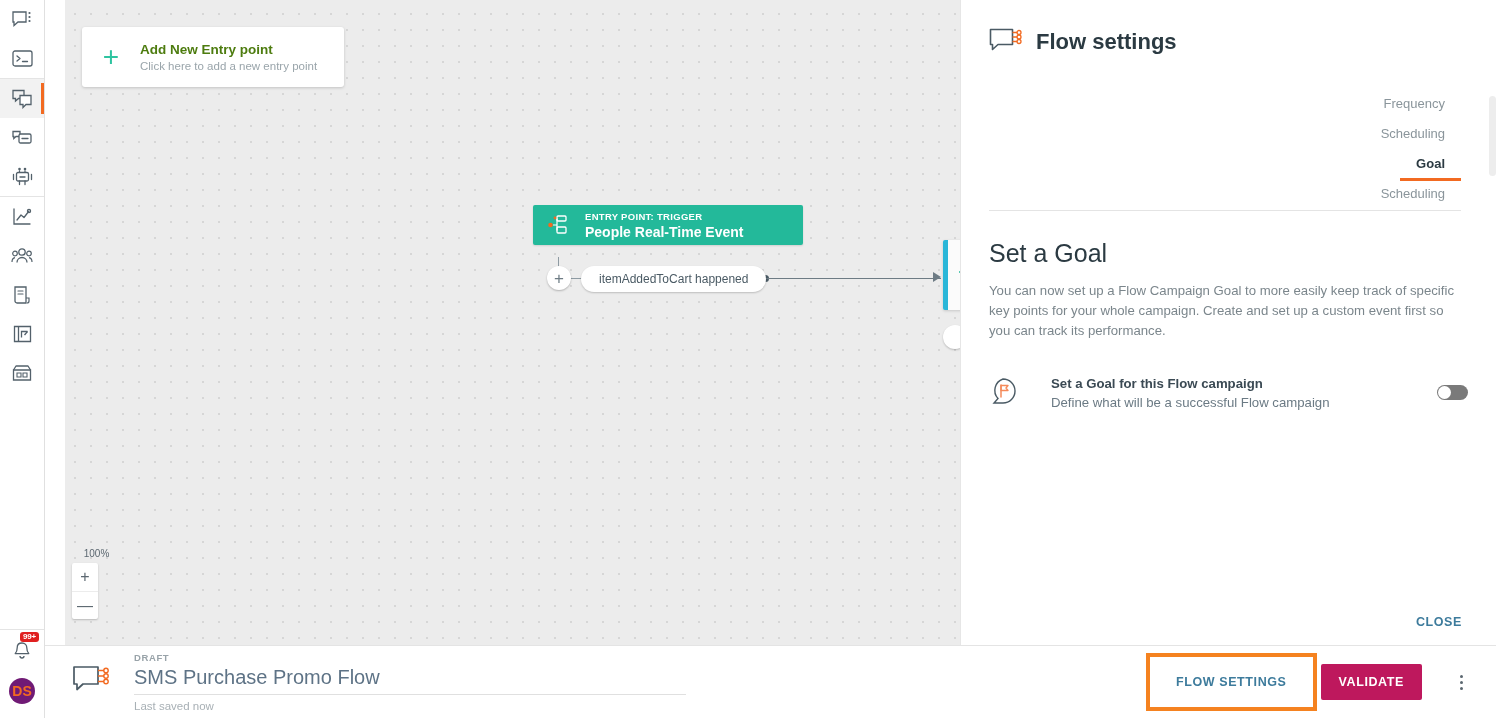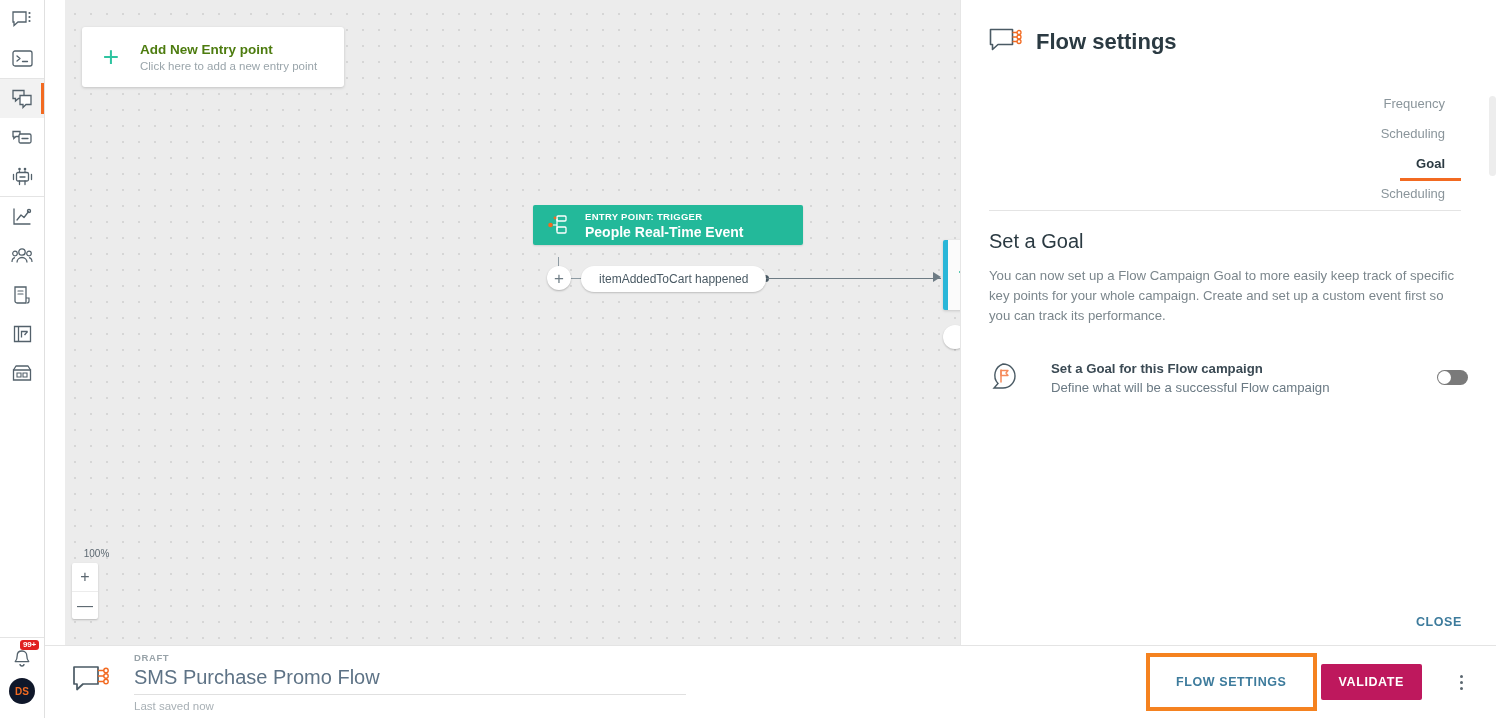--- a/index.html
+++ b/index.html
@@ -38,24 +38,24 @@
   .bell-wrap { position: relative; width: 44px; height: 40px; display: flex; align-items: center; justify-content: center; cursor: pointer; }
   .badge {
     position: absolute; top: 2px; left: 20px;
     background: #e02020; color: #fff;
     font-size: 8px; font-weight: bold;
     border-radius: 3px; padding: 1px 3px; line-height: 1;
     letter-spacing: -0.2px;
   }
   .avatar {
     width: 26px; height: 26px; border-radius: 50%;
-    background: #0f172a; color: #f26a21;
-    font-size: 10px; font-weight: bold;
+    background: #701a75; color: #f26a21;
+    font-size: 14px; font-weight: bold;
     display: flex; align-items: center; justify-content: center;
-    margin-top: 0; cursor: pointer;
+    margin-top: 8px; cursor: pointer;
   }
 
   
   .canvas {
     position: absolute; left: 45px; top: 0;
     width: 915px; height: 645px;
     background-color: #ececec;
     background-image: radial-gradient(circle, #d6d6d6 1px, transparent 1.1px);
     background-size: 16px 16px;
     background-position: 6px 6px;
@@ -203,22 +203,22 @@
     font-size: 13px; color: #8a959b;
     cursor: pointer; position: relative;
   }
   .tab.active { color: #2b3a42; font-weight: bold; }
   .tab.active::after {
     content: ""; position: absolute; left: 0; right: 0; bottom: -1px;
     height: 3px; background: #f26a21;
   }
 
   .sec-title {
-    margin: 19px 0 0 28px;
-    font-size: 20px; font-weight: normal; color: #2b3a42;
+    margin: 28px 0 0 28px;
+    font-size: 25px; font-weight: normal; color: #2b3a42;
   }
   .sec-desc {
     margin: 13px 28px 0 28px;
     font-size: 13.2px; line-height: 1.52; color: #7b868c;
     max-width: 474px;
   }
 
   .goal-row {
     display: flex; align-items: flex-start; gap: 34px;
     margin: 34px 28px 0 28px;

